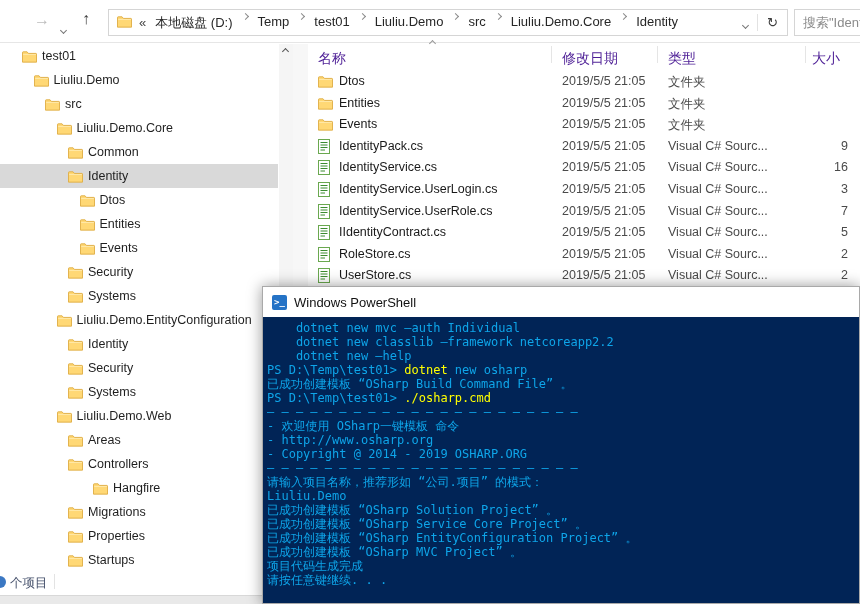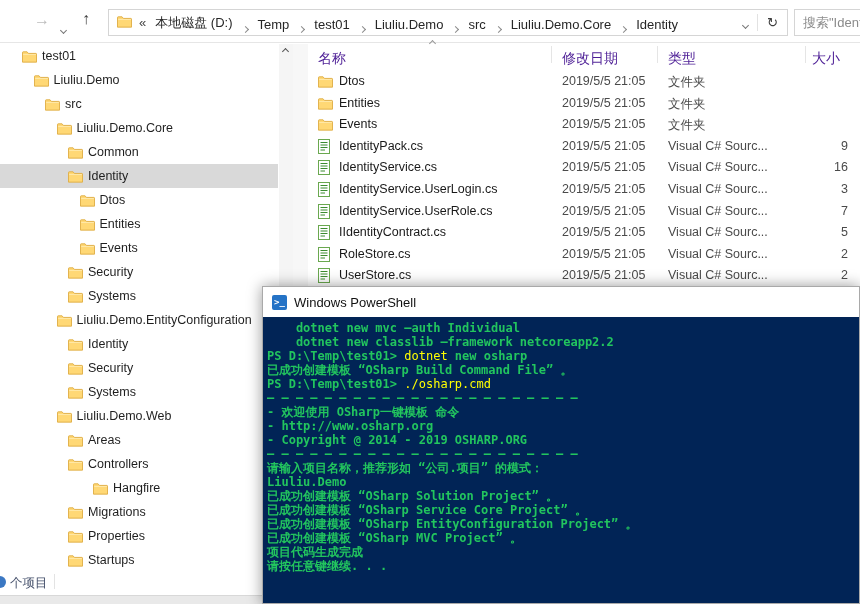--- a/index.html
+++ b/index.html
@@ -17,21 +17,21 @@
 
   .chev { display:inline-block; width:5px; height:5px; border-right:1.3px solid #777; border-bottom:1.3px solid #777; }
   .chev.down { transform:rotate(45deg); }
   .chev.right{ transform:rotate(-45deg); }
   .chev.up   { transform:rotate(-135deg); }
 
   .addressbar { position:absolute; left:108px; top:9px; width:680px; height:27px; background:#fff;
                 border:1px solid #d5d5d5; display:flex; align-items:center; }
   .ab-folder { margin-left:8px; flex:0 0 auto; }
   .ab-prefix { margin-left:7px; color:#444; font-size:13px; }
-  .bc-items { display:flex; align-items:flex-end; margin-left:2px; }
+  .bc-items { display:flex; align-items:flex-start; margin-left:2px; }
   .bc-item { padding:0 7px; font-size:13px; color:#262626; white-space:nowrap; cursor:default; }
   .bc-sep { margin:0 3px; border-color:#8a8a8a; }
   .ab-right { position:absolute; right:0; top:0; height:25px; display:flex; align-items:center; }
   .ab-chev { padding:0 9px; }
   .ab-div { width:1px; height:17px; background:#e2e2e2; }
   .ab-refresh { padding:0 9px; font-size:13px; color:#3f3f3f; }
 
   .searchbox { position:absolute; left:794px; top:9px; width:120px; height:27px; border:1px solid #d5d5d5;
                font-size:13px; color:#8a8a8a; background:#fff; padding-left:8px; font-family:inherit; }
   .searchbox::placeholder { color:#8a8a8a; opacity:1; }
@@ -73,21 +73,21 @@
                border:1px solid #a9a9a9; background:#012456; box-shadow:0 0 14px rgba(0,0,0,.4); }
   .ps-titlebar { position:absolute; left:0; top:0; width:100%; height:30px; background:#ffffff;
                  display:flex; align-items:center; }
   .ps-ico { width:15px; height:15px; margin-left:9px; background:#2573c6; border-radius:2px;
             color:#fff; font:bold italic 9px/15px "DejaVu Sans Mono",monospace; text-align:center; }
   .ps-title { margin-left:7px; font-size:13px; color:#111; }
   .ps-console { position:absolute; left:0; top:30px; width:100%; height:286px; overflow:hidden;
                 background:#012456; padding:4px 0 0 4px; }
   .ps-line { white-space:pre; height:14px; line-height:14px;
              font-family:"DejaVu Sans Mono","DejaVu Sans",monospace; font-size:12px; }
-  .c-w { color:#22c55e;font-weight:bold; } .c-y { color:#ffff00;margin-top:45px; }
+  .c-w { color:#0ea5e9; } .c-y { color:#ffff00;margin-top:45px; }
 </style>
 </head>
 <body>
 
 <div class="screen">
 
   <div>
     <div class="file-tab-frag"></div>
 
     <div class="navbar">
@@ -444,20 +444,21 @@
   </div>
 
   <div class="ps-window">
     <div class="ps-titlebar">
       <span class="ps-ico">&gt;_</span>
       <span class="ps-title">Windows PowerShell</span>
     </div>
     <div class="ps-console">
         <div class="ps-line"><span class="c-w">    dotnet new mvc —auth Individual</span></div>
         <div class="ps-line"><span class="c-w">    dotnet new classlib —framework netcoreapp2.2</span></div>
+        <div class="ps-line"><span class="c-w">    dotnet new —help</span></div>
         <div class="ps-line"><span class="c-w">PS D:\Temp\test01&gt; </span><span class="c-y">dotnet</span><span class="c-w"> new osharp</span></div>
         <div class="ps-line"><span class="c-w">已成功创建模板 “OSharp Build Command File” 。</span></div>
         <div class="ps-line"><span class="c-w">PS D:\Temp\test01&gt; </span><span class="c-y">./osharp.cmd</span></div>
         <div class="ps-line"><span class="c-w">— — — — — — — — — — — — — — — — — — — — — —</span></div>
         <div class="ps-line"><span class="c-w">- 欢迎使用 OSharp一键模板 命令</span></div>
         <div class="ps-line"><span class="c-w">- http://www.osharp.org</span></div>
         <div class="ps-line"><span class="c-w">- Copyright @ 2014 - 2019 OSHARP.ORG</span></div>
         <div class="ps-line"><span class="c-w">— — — — — — — — — — — — — — — — — — — — — —</span></div>
         <div class="ps-line"><span class="c-w">请输入项目名称，推荐形如 “公司.项目” 的模式：</span></div>
         <div class="ps-line"><span class="c-w">Liuliu.Demo</span></div>

